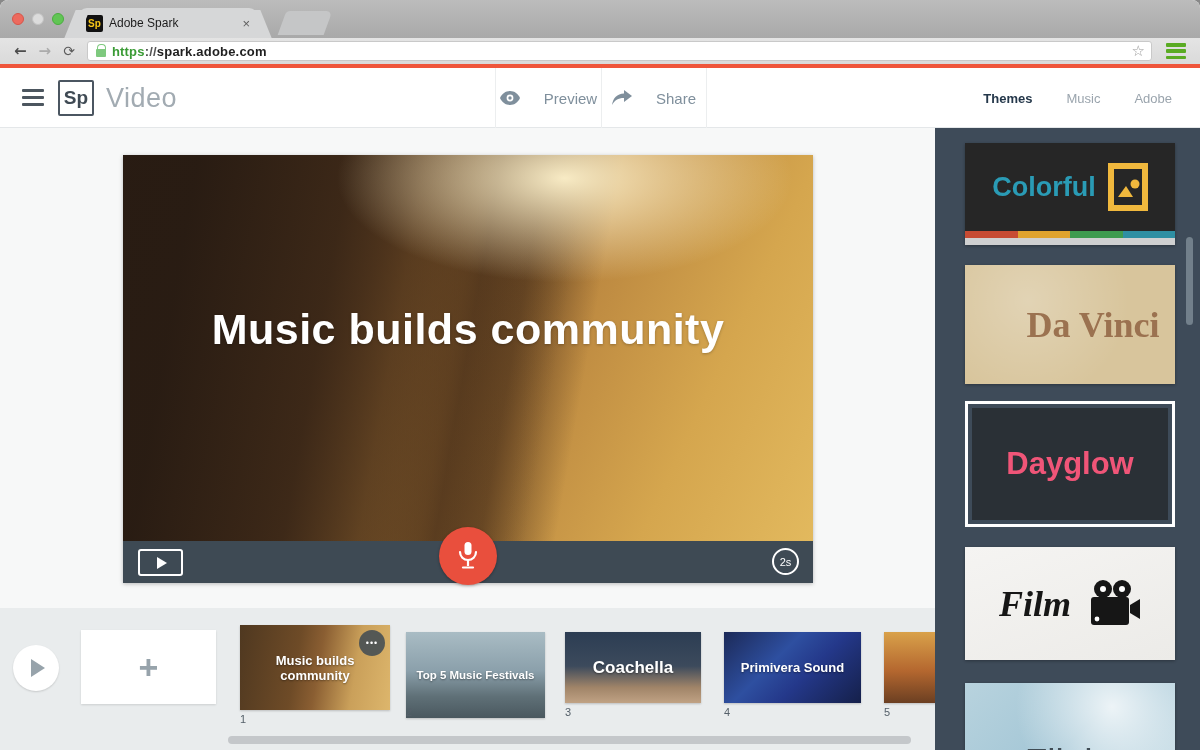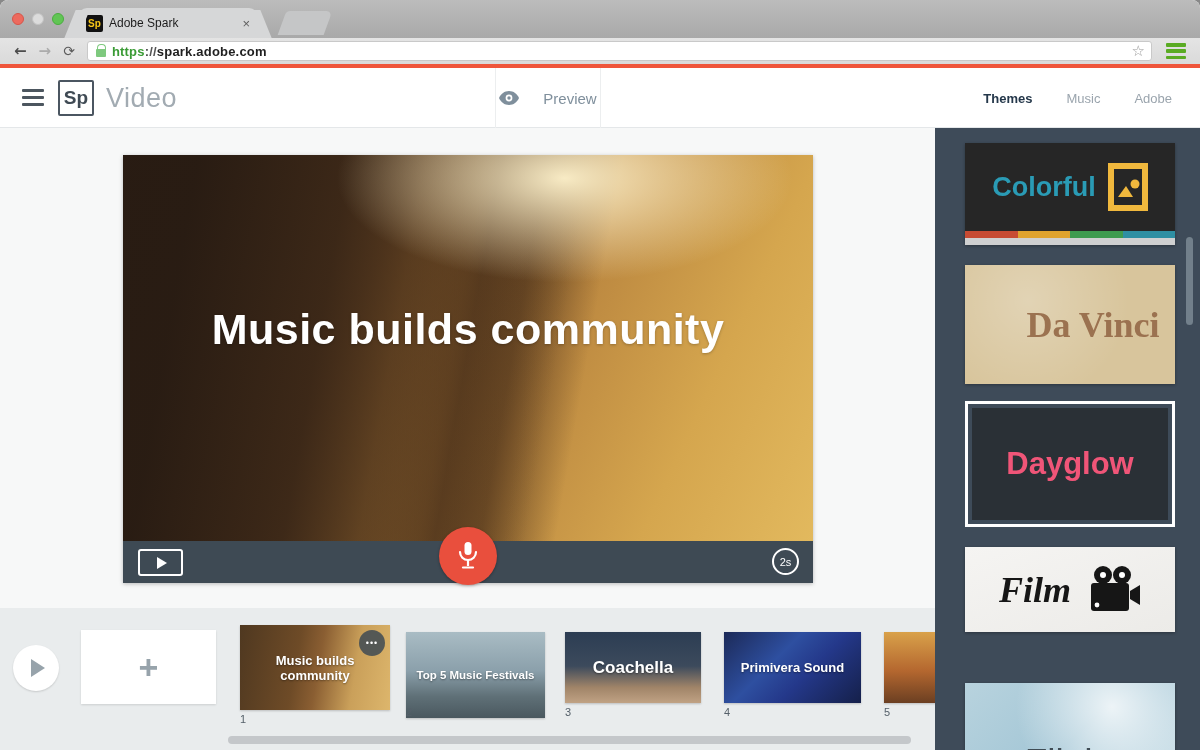--- a/index.html
+++ b/index.html
@@ -131,21 +131,21 @@
   .cbase { height:7px; background:#cfd0d1; }
   .t-davinci { top:137px; height:119px; background:
       radial-gradient(circle at 30% 30%, rgba(255,255,255,.25), transparent 60%),
       #d8c59c;
     display:flex; align-items:center; justify-content:center;padding-left:46px; }
   .t-davinci .name { font-family:"Liberation Serif","DejaVu Serif",serif; font-weight:bold;
     font-size:36px; color:#9b7250; }
   .t-dayglow { top:273px; height:126px; border:3px solid #fff; padding:4px; background:#3e4b59; box-shadow:none; }
   .t-dayglow .inner { width:100%; height:100%; background:#2a3036; display:flex; align-items:center; justify-content:center; }
   .t-dayglow .name { color:#f05578; font-size:31px; font-weight:bold; }
-  .t-film { top:419px; height:85px; background:linear-gradient(160deg,#f5f4f2,#ecebe8); 
+  .t-film { top:419px; height:113px; background:linear-gradient(160deg,#f5f4f2,#ecebe8); 
     display:flex; align-items:center; justify-content:center; gap:16px; }
   .t-film .name { font-family:"Liberation Serif","DejaVu Serif",serif; font-style:italic; font-weight:bold;
     font-size:36px; color:#161616; }
   .t-flight { top:555px; height:118px; background:
       radial-gradient(circle at 70% 20%, rgba(255,255,255,.8), transparent 55%),
       linear-gradient(135deg,#b8d3de 0%,#a3c6d6 50%,#cfe2ea 100%);
     display:flex; align-items:center; justify-content:center; }
   .t-flight .name { font-size:37px; font-weight:300; color:#3f4c55; margin-top:42px; }
   .vscroll { position:absolute; left:251px; top:109px; width:7px; height:88px; background:#72808b; border-radius:4px; cursor:pointer; }
 
@@ -197,20 +197,26 @@
     <div class="sp-logo">Sp</div>
     <div class="app-title">Video</div>
     <div class="center-actions">
       <div class="hbtn">
         <svg width="20" height="14" viewBox="0 0 20 14">
           <path d="M10 0C5.5 0 1.8 2.8 0 7c1.8 4.2 5.5 7 10 7s8.2-2.8 10-7C18.2 2.8 14.5 0 10 0z" fill="#7f8f9c"></path>
           <circle cx="10" cy="7" r="3.4" fill="#fff"></circle>
             <circle cx="10" cy="7" r="1.7" fill="#7f8f9c"></circle>
         </svg>
         <span>Preview</span>
+      </div>
+      <div class="hbtn">
+        <svg width="20" height="16" viewBox="0 0 20 16">
+          <path d="M12 0l8 6-8 6V8C6 8 2.5 10.5 0 15 1 8 5 3.8 12 3.5V0z" fill="#7f8f9c"></path>
+        </svg>
+        <span>Share</span>
       </div>
     </div>
     <div class="right-nav">
       <span class="rtab active">Themes</span>
       <span class="rtab">Music</span>
       <span class="rtab">Adobe</span>
     </div>
   </div>
 
   <div class="stage">

